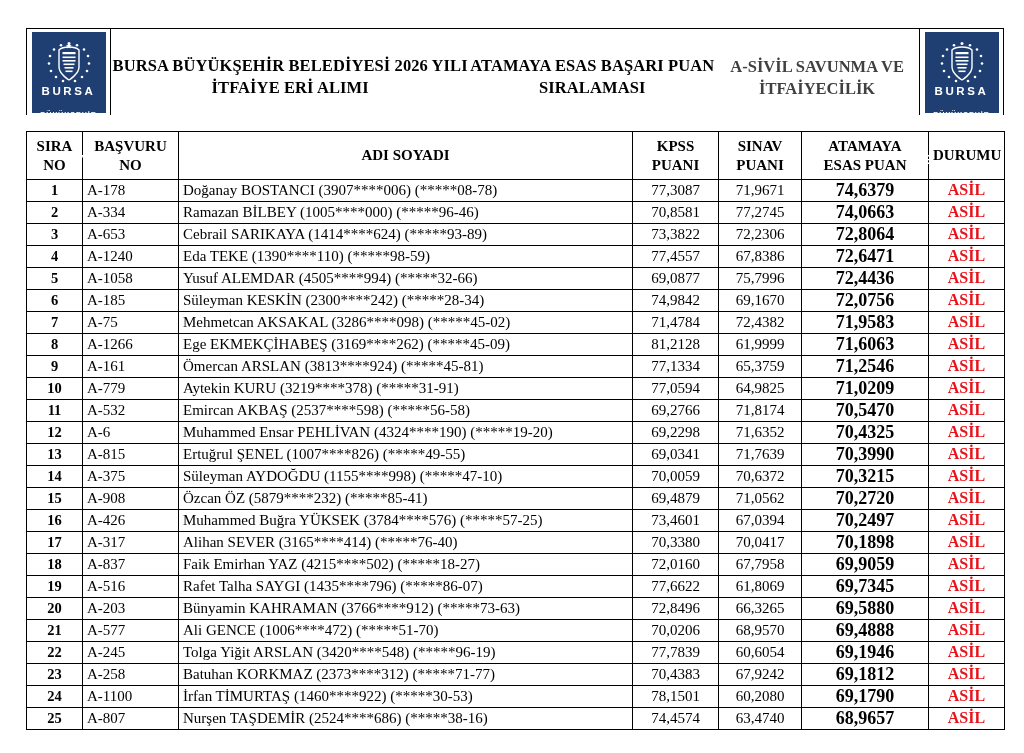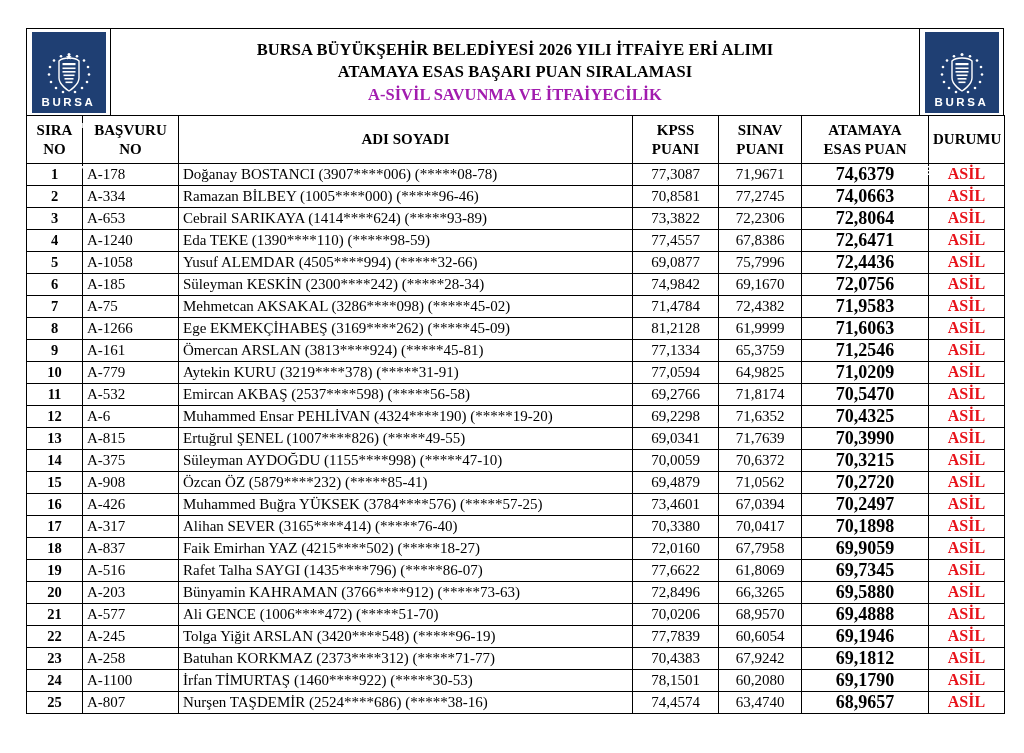--- a/index.html
+++ b/index.html
@@ -45,21 +45,21 @@
     border-left: 1.6px solid #000;
   }
   .logo {
     width: 74px;
     height: 81px;
     background: #1f3f73;
     display: flex;
     flex-direction: column;
     align-items: center;
     justify-content: flex-start;
-    padding-top: 20px;
+    padding-top: 9px;
     box-sizing: border-box;
   }
   .crest-wrap {
     position: relative;
     width: 64px;
     height: 44px;
     display: flex;
     align-items: center;
     justify-content: center;
   }
@@ -88,50 +88,50 @@
     font-size: 12px;
     font-weight: bold;
     letter-spacing: 0.9px;
     display: block;
     margin-top: 36px;
   }
 
   .title-cell {
     flex: 1 1 auto;
     display: flex;
-    flex-direction: column;
     align-items: center;
     justify-content: flex-start;
     padding-top: 10px;
     box-sizing: border-box;
   }
   .title-line1,
   .title-line2 {
     font-size: 16.5px;
     font-weight: bold;
     letter-spacing: 0.1px;
     line-height: 1.32;
     text-align: center;
     color: #000;
   }
   .title-line3 {
     font-size: 16.5px;
     font-weight: bold;
     line-height: 1.32;
     text-align: center;
-    color: #a21caf;
+    color: #404040;
     margin-top: 1px;
   }
 
   
   table.rank-table {
     border-collapse: collapse;
     width: 100%;
     table-layout: fixed;
     border: 1.6px solid #000;
+    margin-top: 16px;
   }
   table.rank-table th,
   table.rank-table td {
     border: 1.1px solid #000;
     box-sizing: border-box;
     padding: 0 4px;
   }
   thead th {
     font-size: 15px;
     font-weight: bold;

